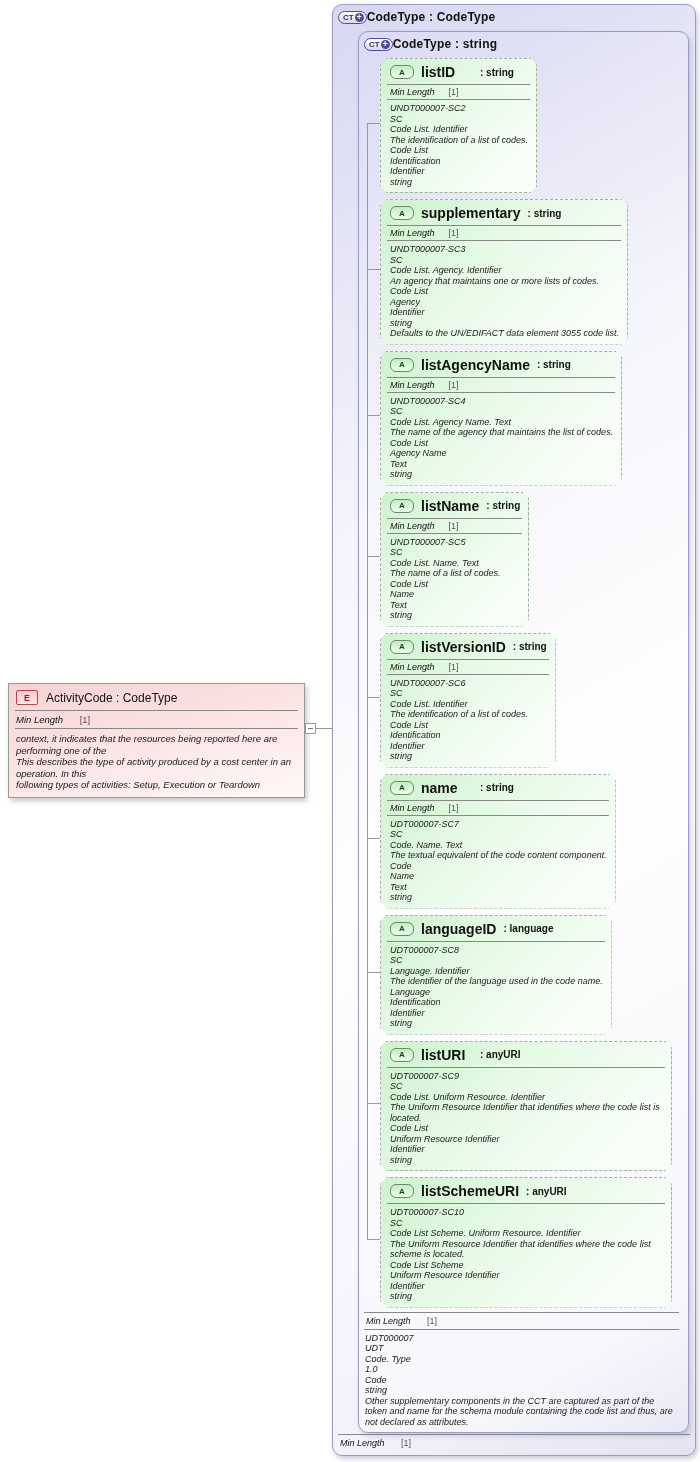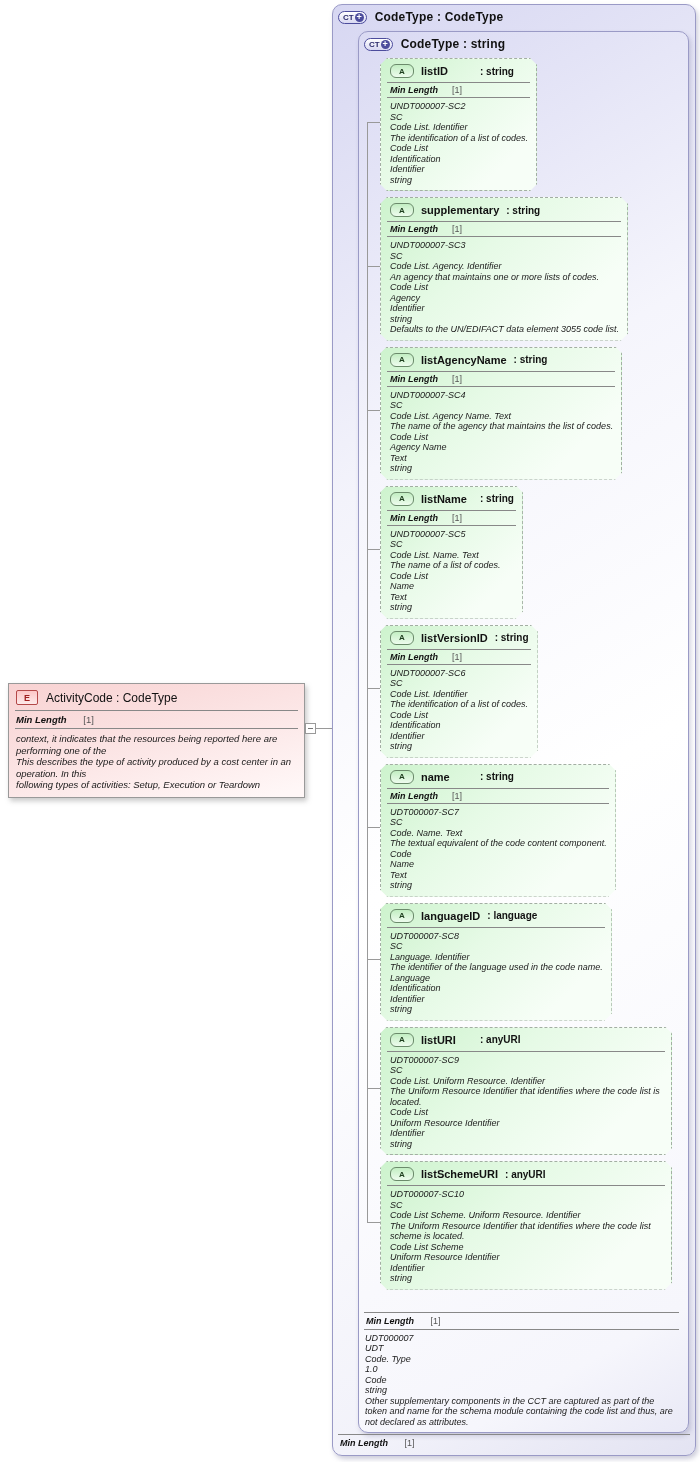--- a/index.html
+++ b/index.html
@@ -18,21 +18,21 @@
     background:linear-gradient(150deg,#d7d7f2 0%,#f3f3fb 30%,#ffffff 55%,#f2f2fa 88%,#e3e3f2 100%);
     box-shadow:2px 3px 5px rgba(110,110,150,0.35);
   }
   .inner-box {
     position:absolute; left:25px; top:26px; width:331px; height:1402px;
     box-sizing:border-box;
     border:1px solid #9a9ac6; border-radius:10px;
     background:linear-gradient(150deg,#dadaf3 0%,#f5f5fc 28%,#ffffff 55%,#f6f6fc 92%,#e9e9f6 100%);
     box-shadow:2px 3px 5px rgba(110,110,150,0.3);
   }
-  .box-header { display:flex; align-items:center; gap:8px; padding:5px 6px 3px 5px; }
+  .box-header { display:flex; align-items:center; padding:5px 6px 3px 5px; }
   .box-title { font-size:12px; font-weight:bold; color:#111; letter-spacing:0.2px; }
 
   .ct-icon {
     display:inline-flex; align-items:center; gap:1px;
     height:13px; padding:0 2px 0 4px; box-sizing:border-box;
     border:1px solid #4c4c9c; border-radius:8px;
     background:linear-gradient(180deg,#ffffff,#d8d8f2);
     font-size:8px; font-weight:bold; color:#2a2a6a;
   }
   .ct-plus {
@@ -67,27 +67,27 @@
     margin:0 6px; padding:5px 2px 4px 3px;
     border-bottom:1px solid #888; white-space:nowrap;
   }
   .a-icon {
     width:22px; height:12px; flex:0 0 22px;
     border:1px solid #6b8a6b; border-radius:6px;
     background:linear-gradient(180deg,#c2eec2,#eefcee);
     font-size:8px; font-weight:bold; color:#1e3e1e;
     display:inline-flex; align-items:center; justify-content:center;
   }
-  .attr-name { font-size:11px; font-weight:bold; color:#111; min-width:52px; display:inline-block; }
+  .attr-name { font-size:14px; font-weight:bold; color:#111; min-width:52px; display:inline-block; }
   .attr-type { font-size:10px; font-weight:bold; color:#111; }
   .facet-row {
     margin:0 6px; padding:2px 2px 2px 3px;
     border-bottom:1px solid #888; font-size:9px; white-space:nowrap;
   }
-  .facet-name { font-style:italic; font-weight:bold; color:#111; }
+  .facet-name { font-style:italic; font-weight:normal; color:#111; }
   .facet-value { color:#555; margin-left:14px; }
   .annotation { padding:3px 8px 2px 9px; font-size:9px; font-style:italic; color:#1a1a1a; line-height:10.5px; }
   .annotation .anno-line { min-height:10.5px; }
 
   
   .inner-bottom { position:absolute; left:3px; right:7px; bottom:3px; }
   .inner-bottom .facet-row { margin:0 2px; border-top:1px solid #888; border-bottom:1px solid #888; padding:3px 2px; }
   .inner-bottom .annotation { padding:3px 3px 2px 3px; }
   .outer-bottom-facet {
     position:absolute; left:5px; right:5px; bottom:3px;

